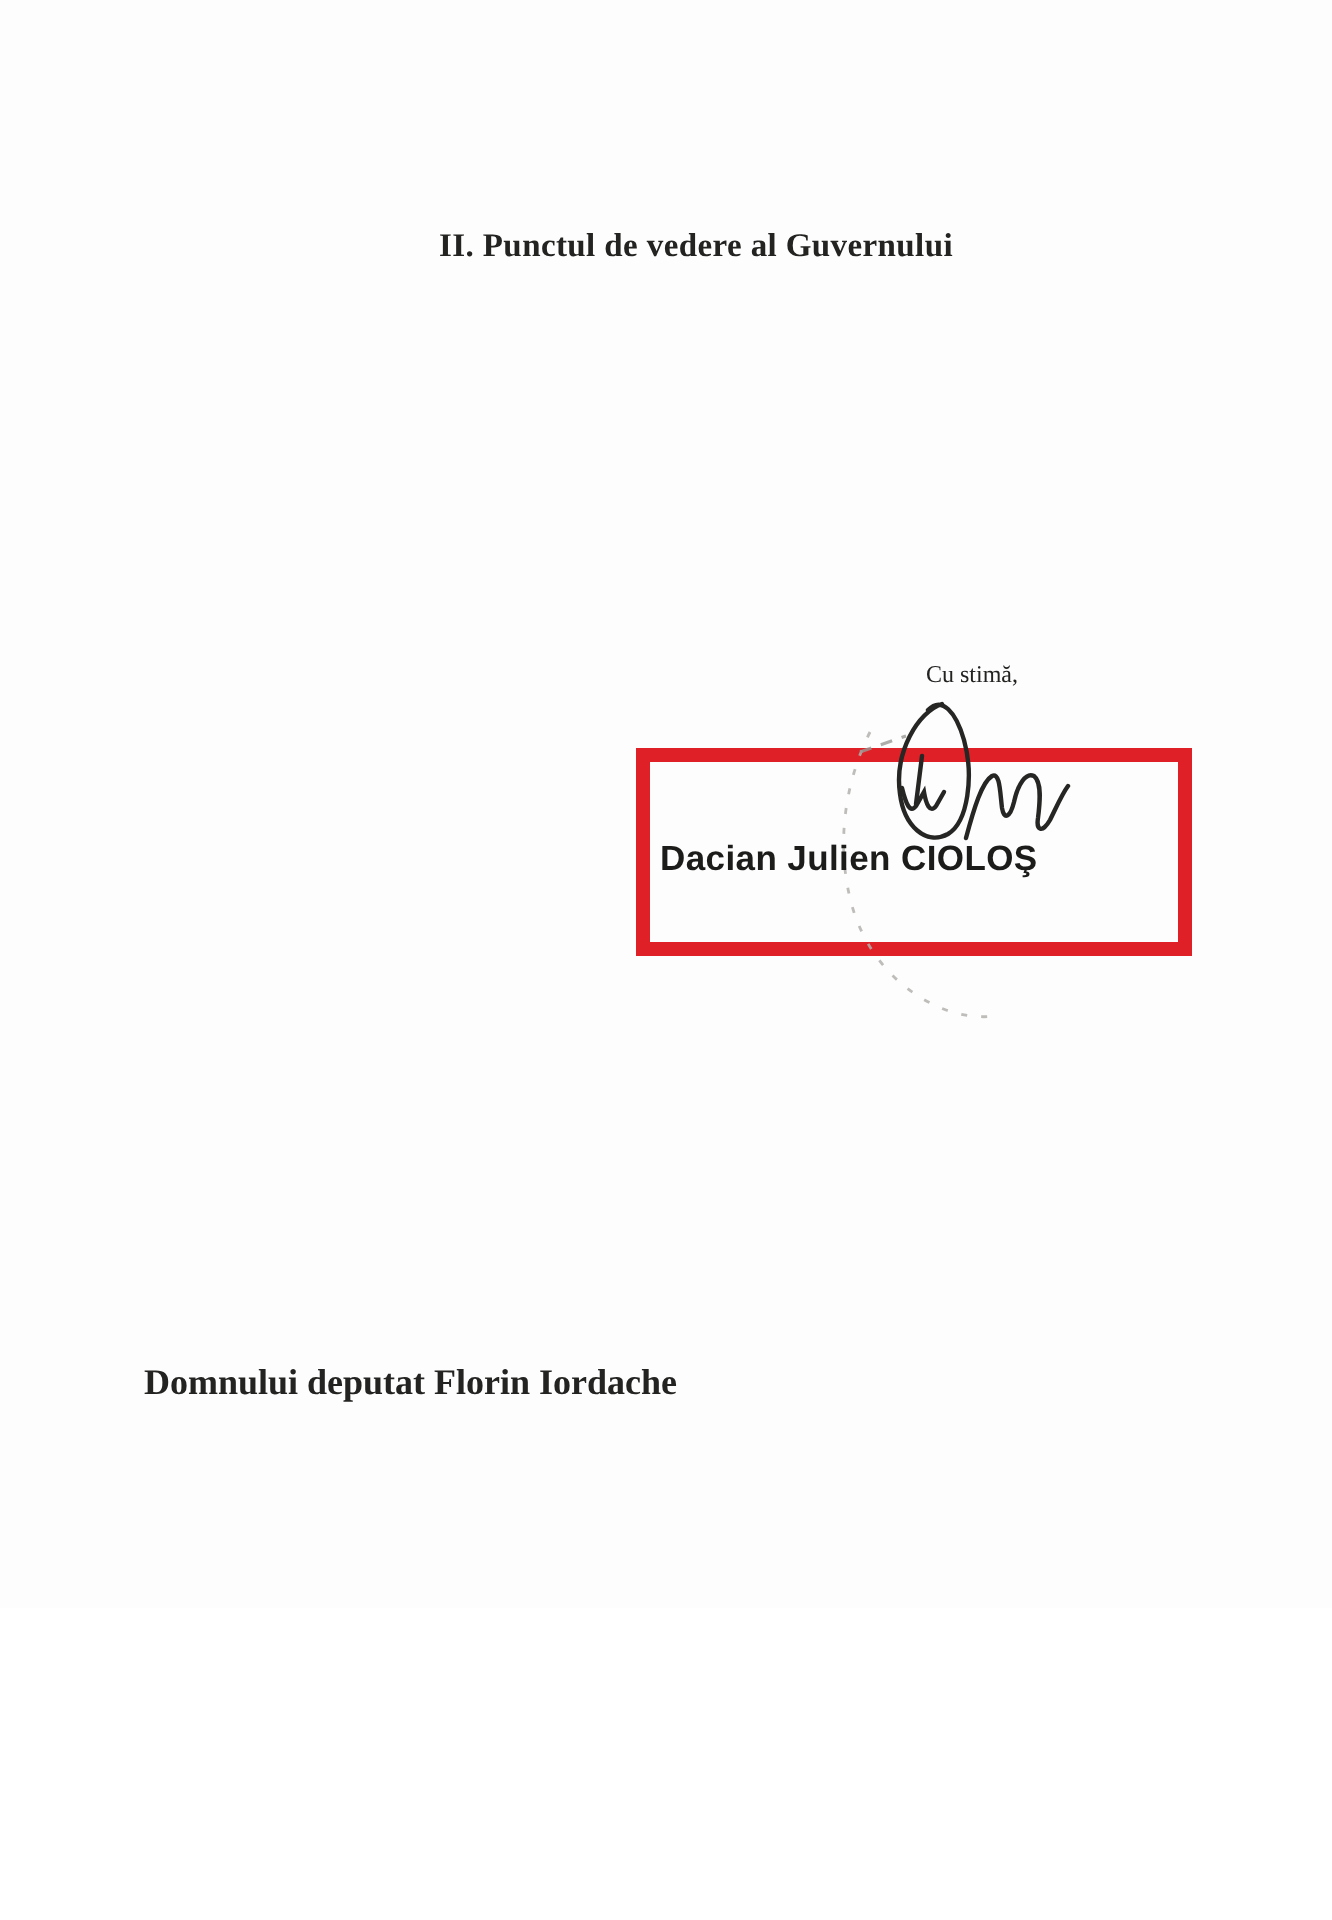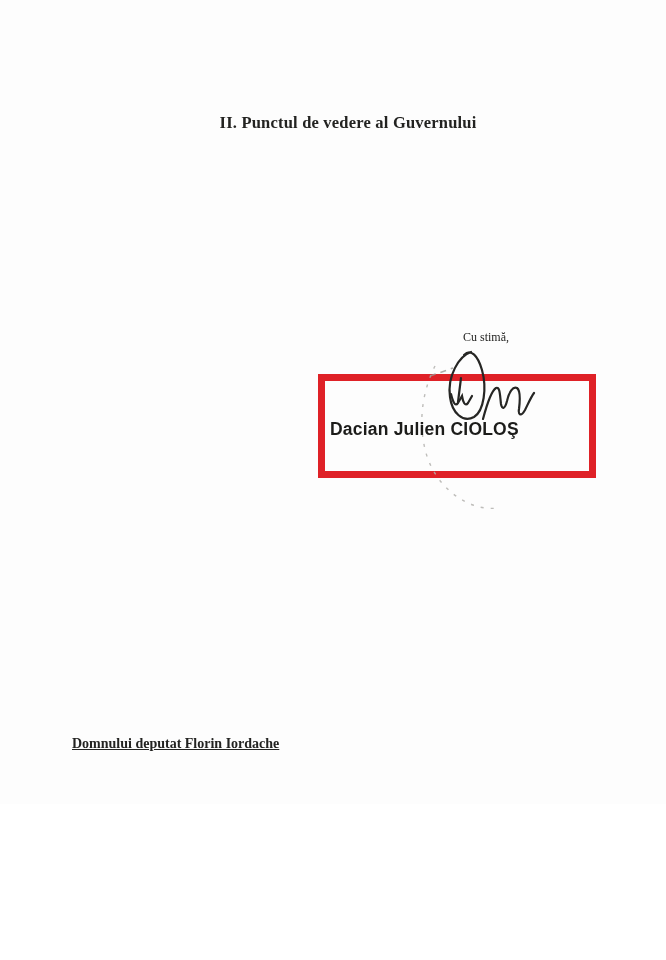--- a/index.html
+++ b/index.html
@@ -80,25 +80,24 @@
     width: 285px;
     font-family: "Liberation Sans", sans-serif;
     font-size: 17.5px;
     font-weight: bold;
     letter-spacing: 0.2px;
     color: #1c1c1a;
   }
 
   .addressee-line1 {
     position: absolute;
-    top: 736px;
+    top: 681px;
     left: 72px;
-    font-size: 14px;
+    font-size: 18px;
     font-weight: bold;
-    text-decoration: underline;
   }
   .addressee-line2 {
     position: absolute;
     top: 745px;
     left: 72px;
     font-size: 18px;
     font-weight: bold;
   }
 
   .page-number {

